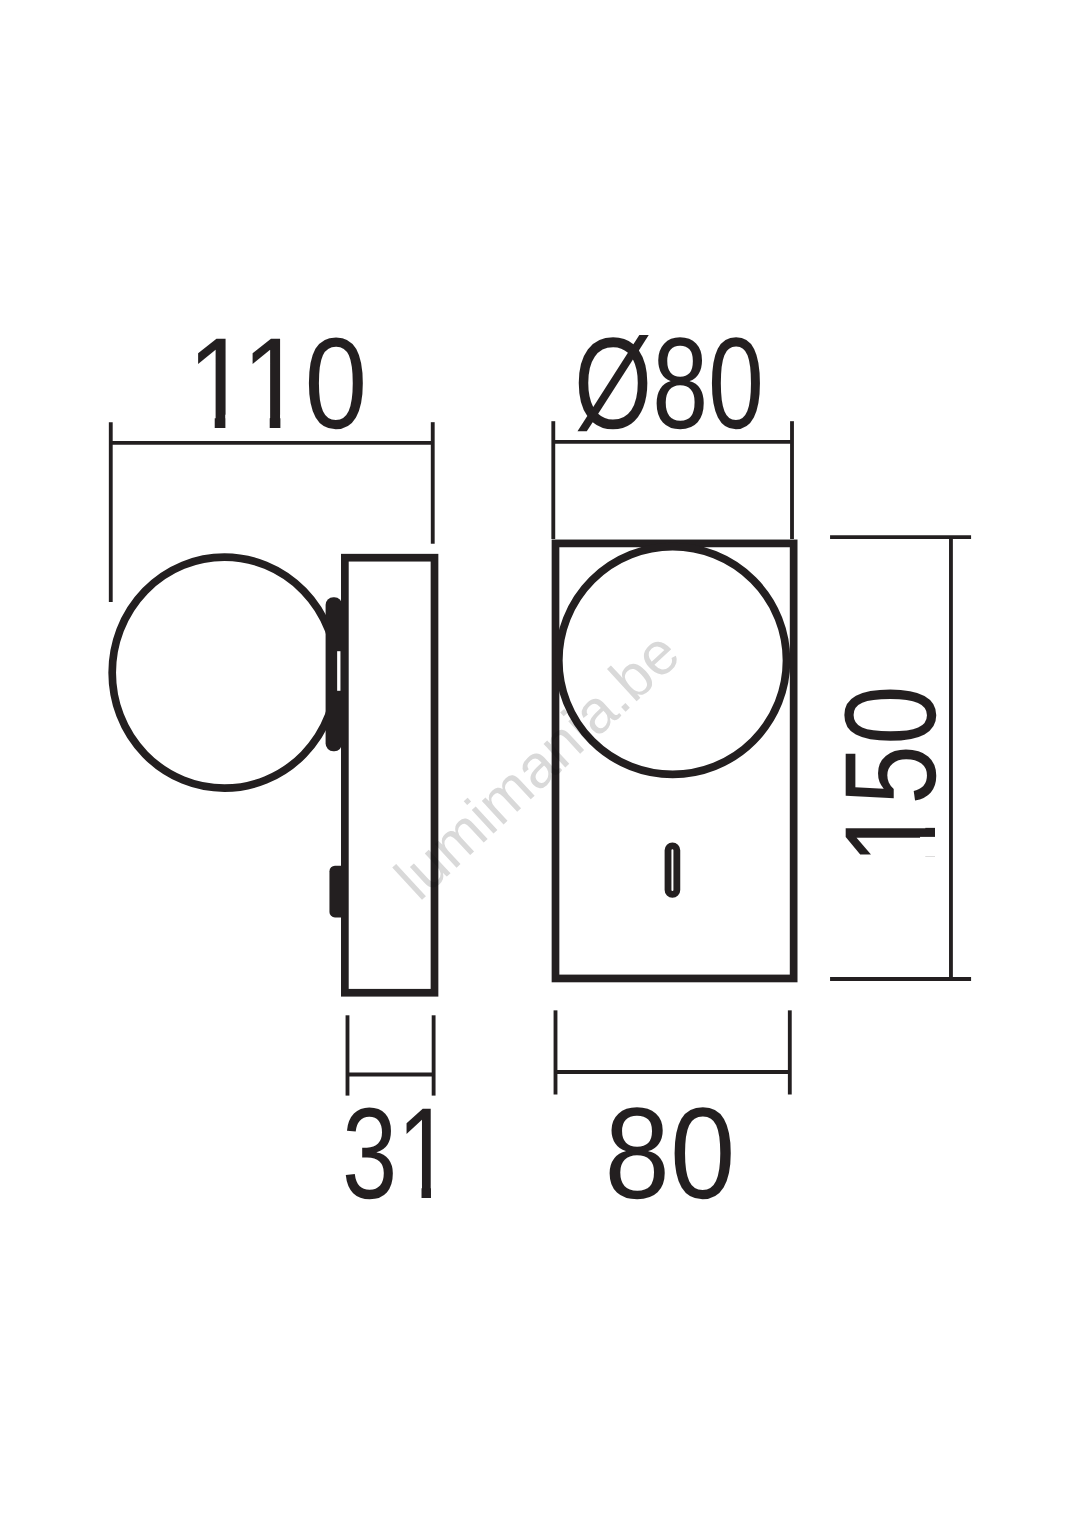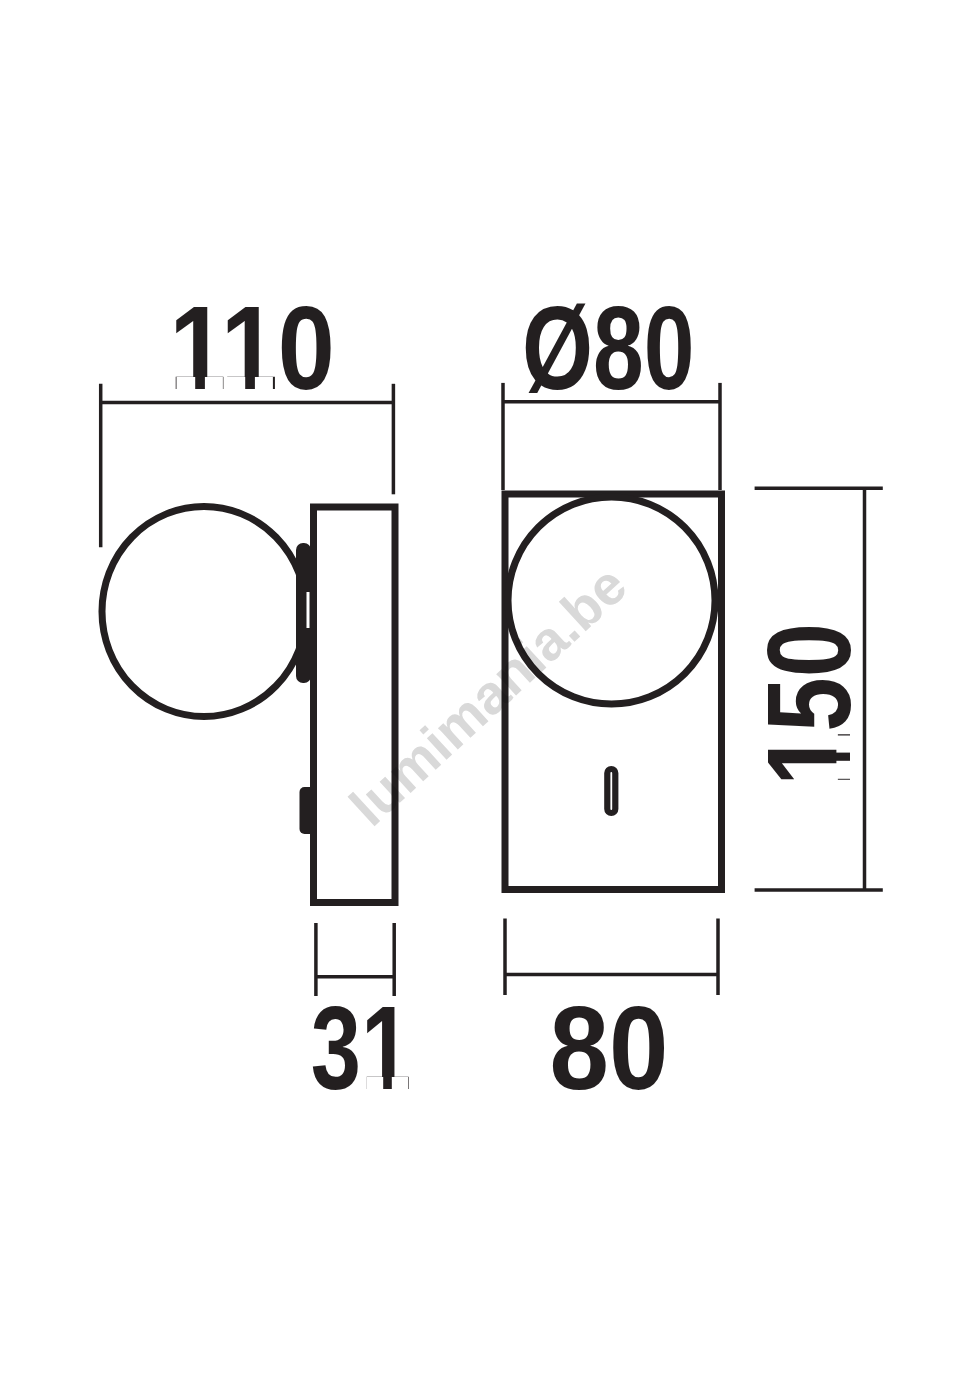--- a/index.html
+++ b/index.html
@@ -1,16 +1,16 @@
 <!DOCTYPE html>
 <html><head>
 <meta charset="utf-8">
 <style>
   html,body{margin:0;padding:0;background:#ffffff;}
-  .page{position:relative;width:980px;height:1400px;background:#ffffff;overflow:hidden;font-weight:bold;}
+  .page{position:relative;width:980px;height:1400px;background:#ffffff;overflow:hidden;}
   svg{display:block;}
   text{font-family:"Liberation Sans",sans-serif;}
 </style>
 </head>
 <body>
 <div class="page">
 <svg width="980" height="1400" viewBox="0 0 980 1400">
 
   <rect x="0" y="0" width="980" height="1400" fill="#ffffff"></rect>
 

